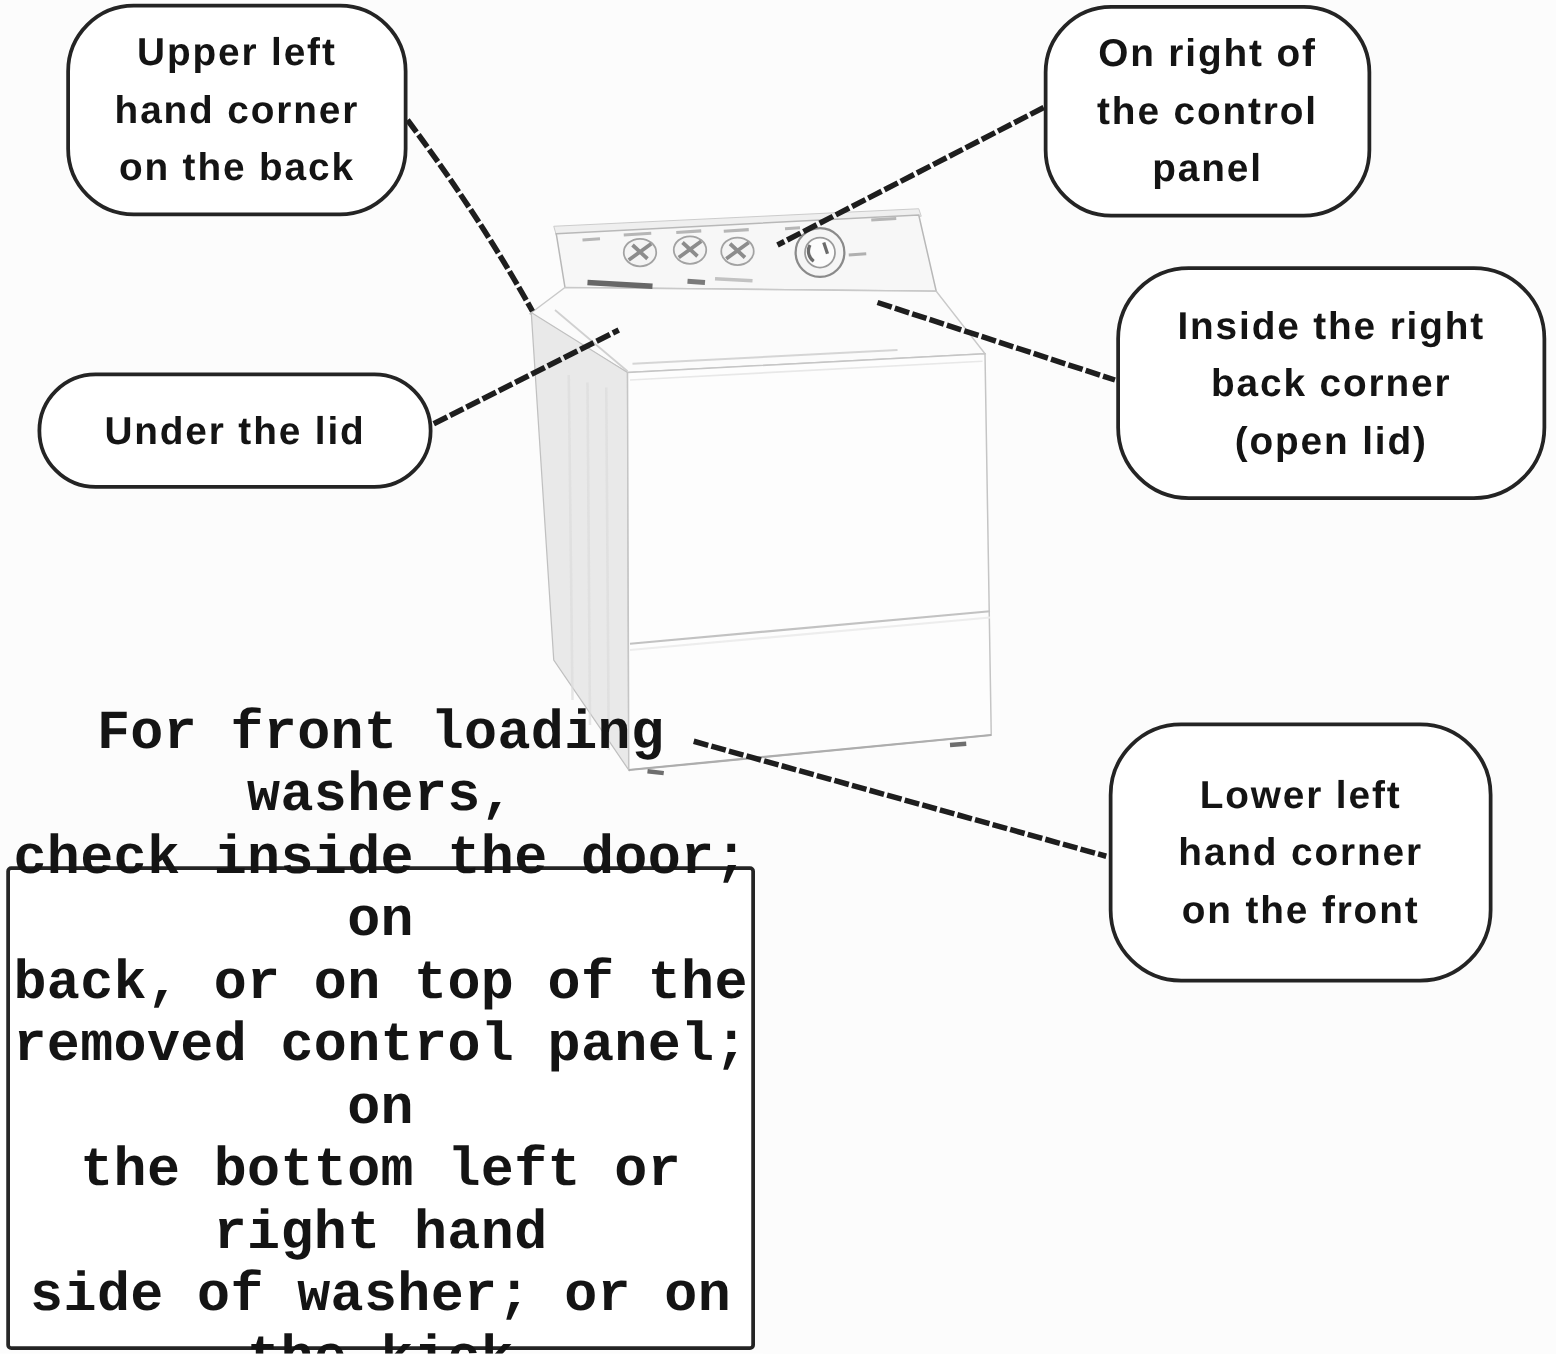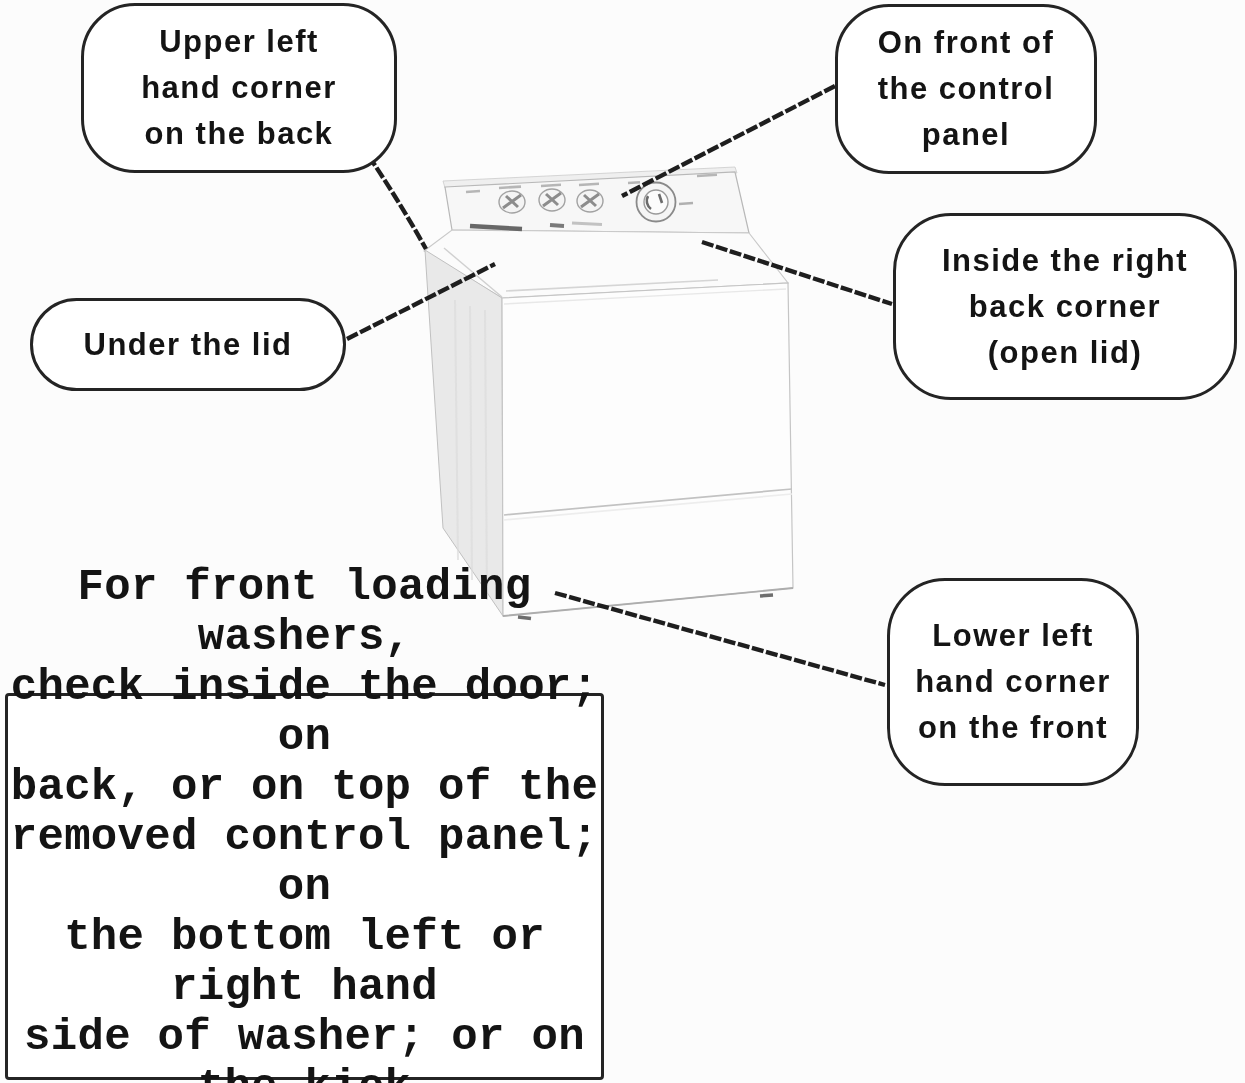--- a/index.html
+++ b/index.html
@@ -35,25 +35,25 @@
   }
   .bubble span {
     white-space: pre-line;
     display: block;
   }
   .bubble-sm {
     font-size: 31px;
     line-height: 46px;
     letter-spacing: 1.5px;
   }
-  #bubble-upper-back   { left: 53px;  top: 3px;   width: 316px; height: 170px; border-radius: 54px; margin-left: 28px; }
+  #bubble-upper-back   { left: 53px;  top: 3px;   width: 273px; height: 170px; border-radius: 54px; }
   #bubble-panel-back   { left: 835px; top: 4px;   width: 262px; height: 170px; border-radius: 54px; }
   #bubble-under-lid    { left: 30px;  top: 298px; width: 316px; height: 93px;  border-radius: 47px; }
   #bubble-right-back   { left: 893px; top: 213px; width: 344px; height: 187px; border-radius: 58px; }
-  #bubble-lower-front  { left: 887px; top: 578px; width: 252px; height: 208px; border-radius: 58px; }
+  #bubble-lower-front  { left: 887px; top: 578px; width: 307px; height: 208px; border-radius: 58px; }
   #bubble-front-load   {
     left: 5px; top: 693px; width: 599px; height: 387px; border-radius: 4px;
     font-size: 44px; line-height: 50px; letter-spacing: 0.3px; font-family: Liberation Mono, monospace;
   }
 </style>
 </head>
 <body>
 
 <div id="stage">
 
@@ -108,21 +108,21 @@
     </g>
   </svg>
 
   <div class="bubble bubble-sm" id="bubble-upper-back">
     <span>Upper left
 hand corner
 on the back</span>
   </div>
 
   <div class="bubble bubble-sm" id="bubble-panel-back">
-    <span>On front of
+    <span>On right of
 the control
 panel</span>
   </div>
 
   <div class="bubble bubble-sm" id="bubble-right-back">
     <span>Inside the right
 back corner
 (open lid)</span>
   </div>
 

